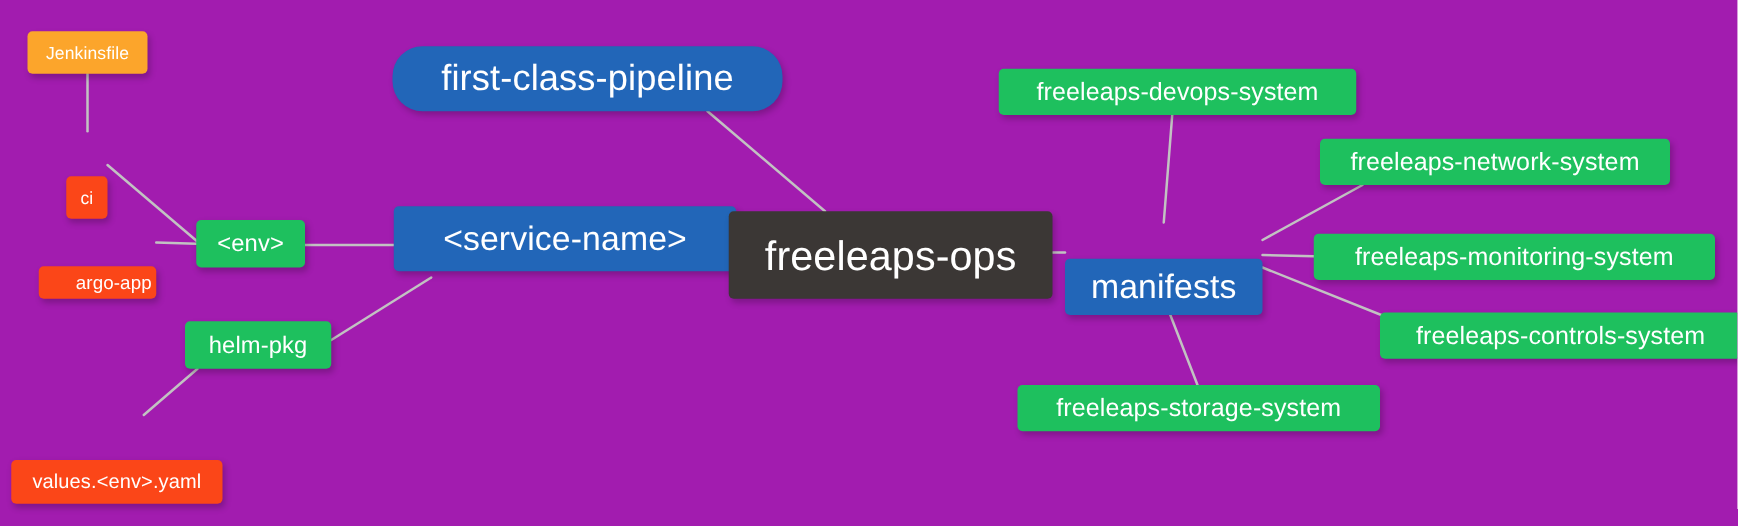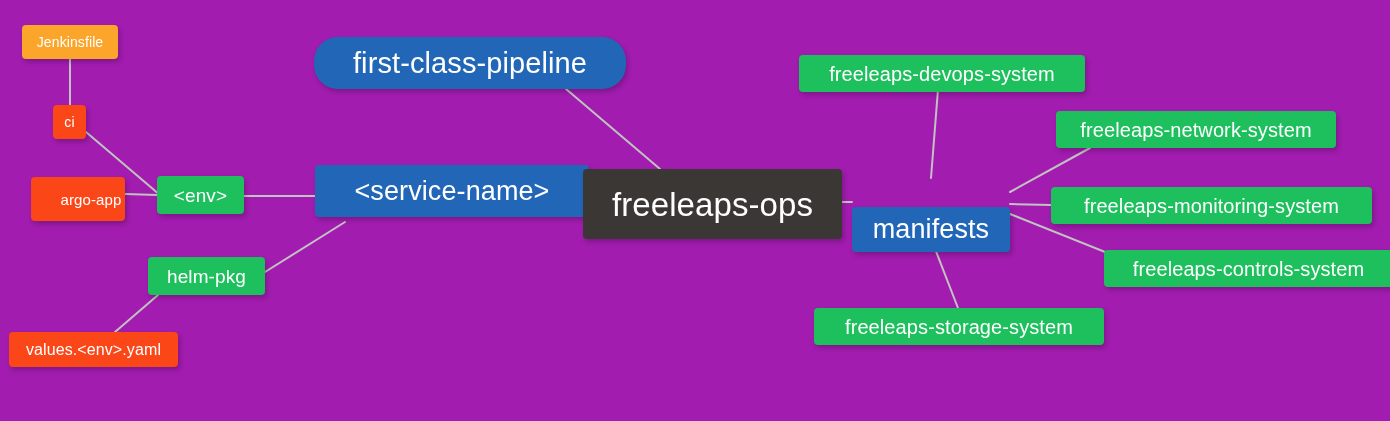--- a/index.html
+++ b/index.html
@@ -49,20 +49,21 @@
     background: #3b3735;
   }
   .node.blue {
     background: #2266b8;
   }
   .node.green {
     background: #1ec05e;
   }
   .node.red {
     background: #fb4618;
+    margin-top: 36px;
   }
   .node.orange {
     background: #fca52b;
   }
 </style>
 </head>
 <body>
 
 <div id="mindmap-canvas">
   <svg id="edge-layer" viewBox="0 0 1390 421">
@@ -77,21 +78,21 @@
       <path class="edge" d="M 842,202 L 852,202" stroke="#c2c2c2"></path>
       <path class="edge" d="M 931,178 L 940,64" stroke="#c2c2c2"></path>
       <path class="edge" d="M 1010,192 L 1090,148" stroke="#c2c2c2"></path>
       <path class="edge" d="M 1010,204 L 1051,205" stroke="#c2c2c2"></path>
       <path class="edge" d="M 1010,214 L 1115,256" stroke="#c2c2c2"></path>
       <path class="edge" d="M 925,223 L 958,308" stroke="#c2c2c2"></path>
     </svg>
   <div id="node-layer">
       <div class="node orange" style="left: 22px; top: 25px; width: 96px; height: 34px; font-size: 14px;">Jenkinsfile</div>
       <div class="node red" style="left: 53px; top: 105px; width: 33px; height: 34px; font-size: 14px;">ci</div>
-      <div class="node red" style="left: 31px; top: 177px; width: 94px; height: 44px; font-size: 15px; padding-left: 36px;">argo-app</div>
+      <div class="node red" style="left: 31px; top: 177px; width: 94px; height: 26px; font-size: 15px; padding-left: 36px;">argo-app</div>
       <div class="node green" style="left: 157px; top: 176px; width: 87px; height: 38px; font-size: 19px;">&lt;env&gt;</div>
       <div class="node green" style="left: 148px; top: 257px; width: 117px; height: 38px; font-size: 19px;">helm-pkg</div>
       <div class="node red" style="left: 9px; top: 332px; width: 169px; height: 35px; font-size: 16px;">values.&lt;env&gt;.yaml</div>
       <div class="node blue" style="left: 314px; top: 37px; width: 312px; height: 52px; font-size: 29px; border-radius: 24px;">first-class-pipeline</div>
       <div class="node blue" style="left: 315px; top: 165px; width: 274px; height: 52px; font-size: 27px;">&lt;service-name&gt;</div>
       <div class="node root" style="left: 583px; top: 169px; width: 259px; height: 70px; font-size: 33px;">freeleaps-ops</div>
       <div class="node blue" style="left: 852px; top: 178px; width: 158px; height: 45px; font-size: 27px; margin-top: 29px;">manifests</div>
       <div class="node green" style="left: 799px; top: 27px; width: 286px; height: 37px; font-size: 20px; margin-top: 28px;">freeleaps-devops-system</div>
       <div class="node green" style="left: 1056px; top: 111px; width: 280px; height: 37px; font-size: 20px;">freeleaps-network-system</div>
       <div class="node green" style="left: 1051px; top: 187px; width: 321px; height: 37px; font-size: 20px;">freeleaps-monitoring-system</div>

